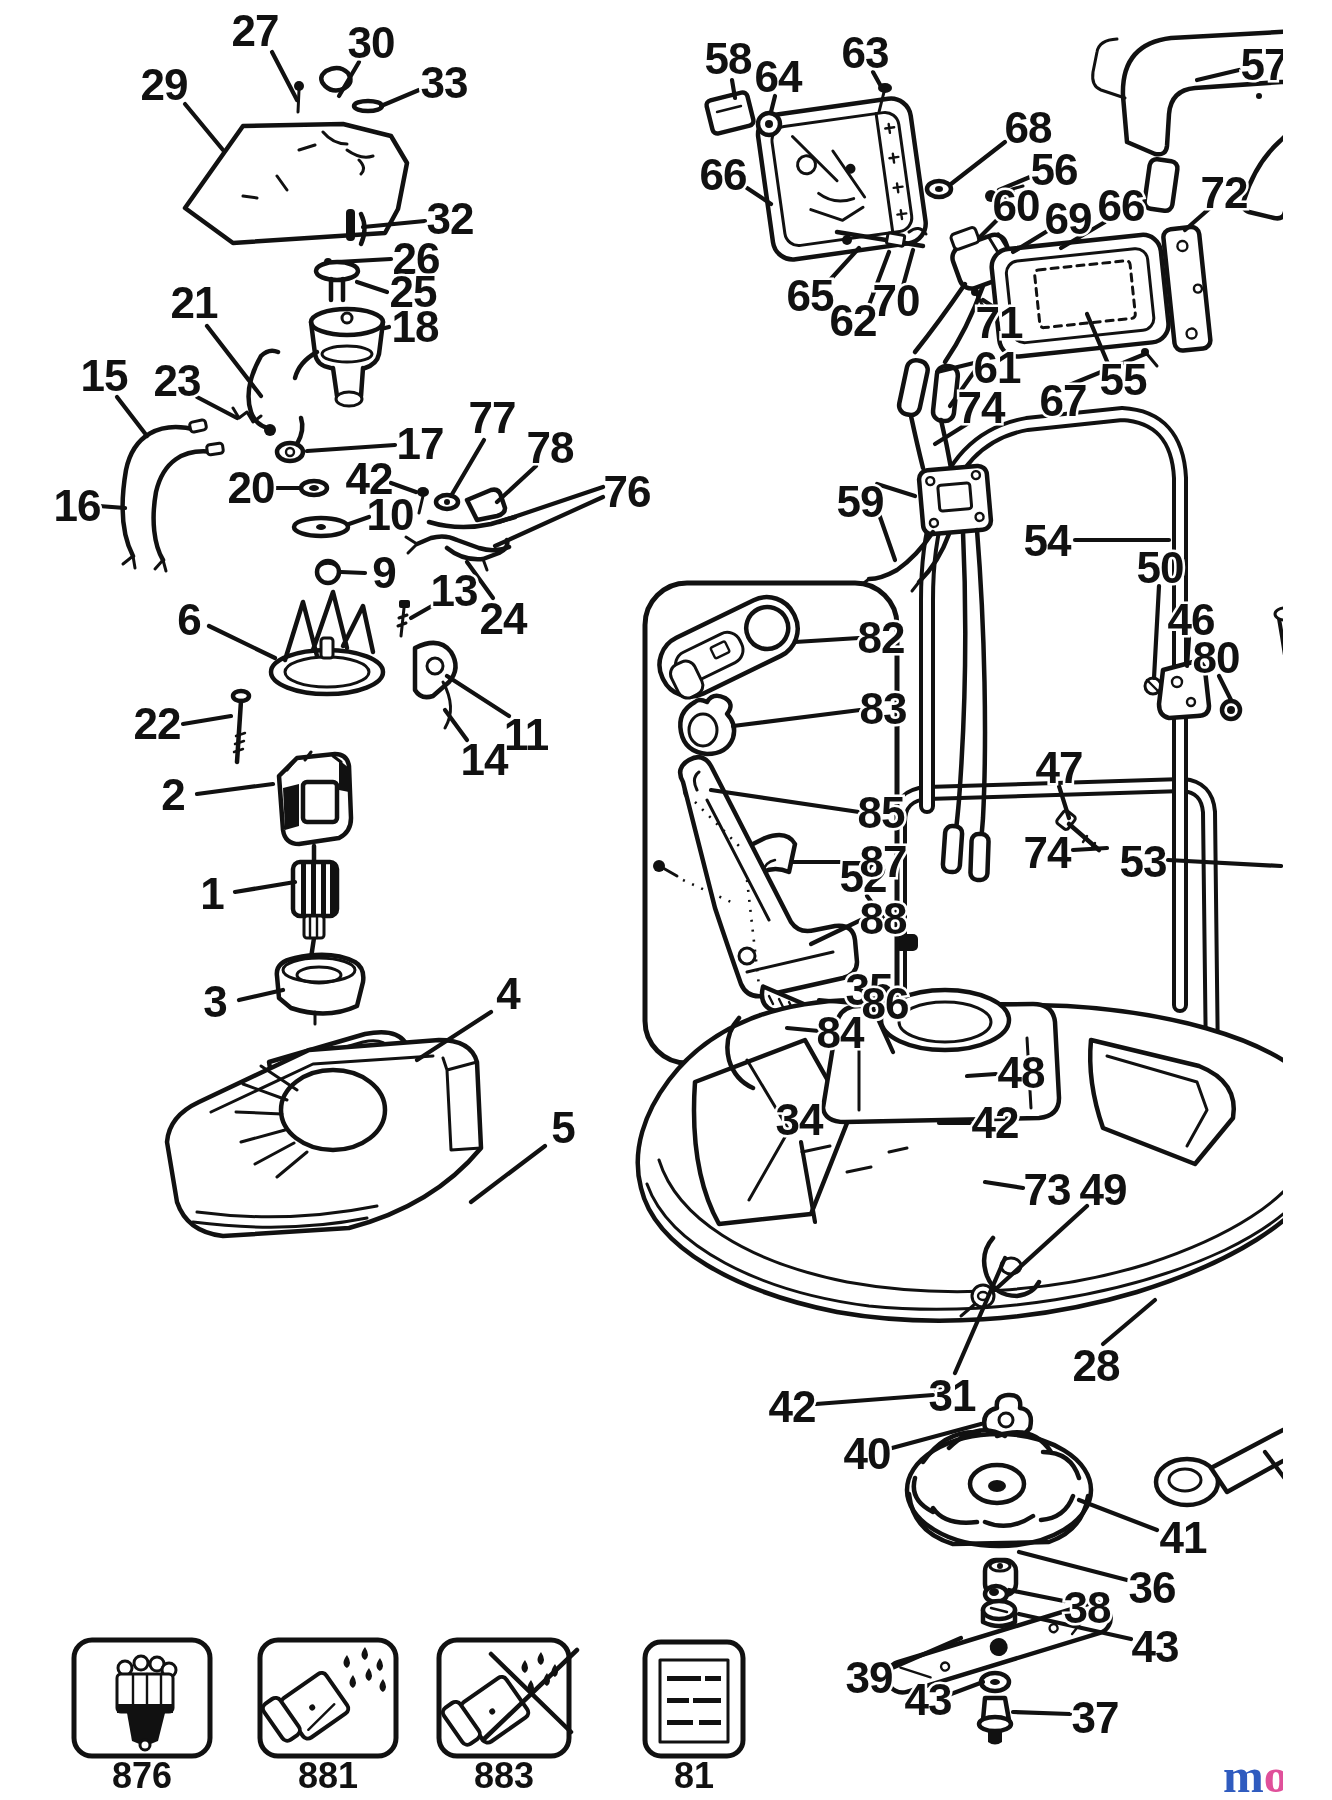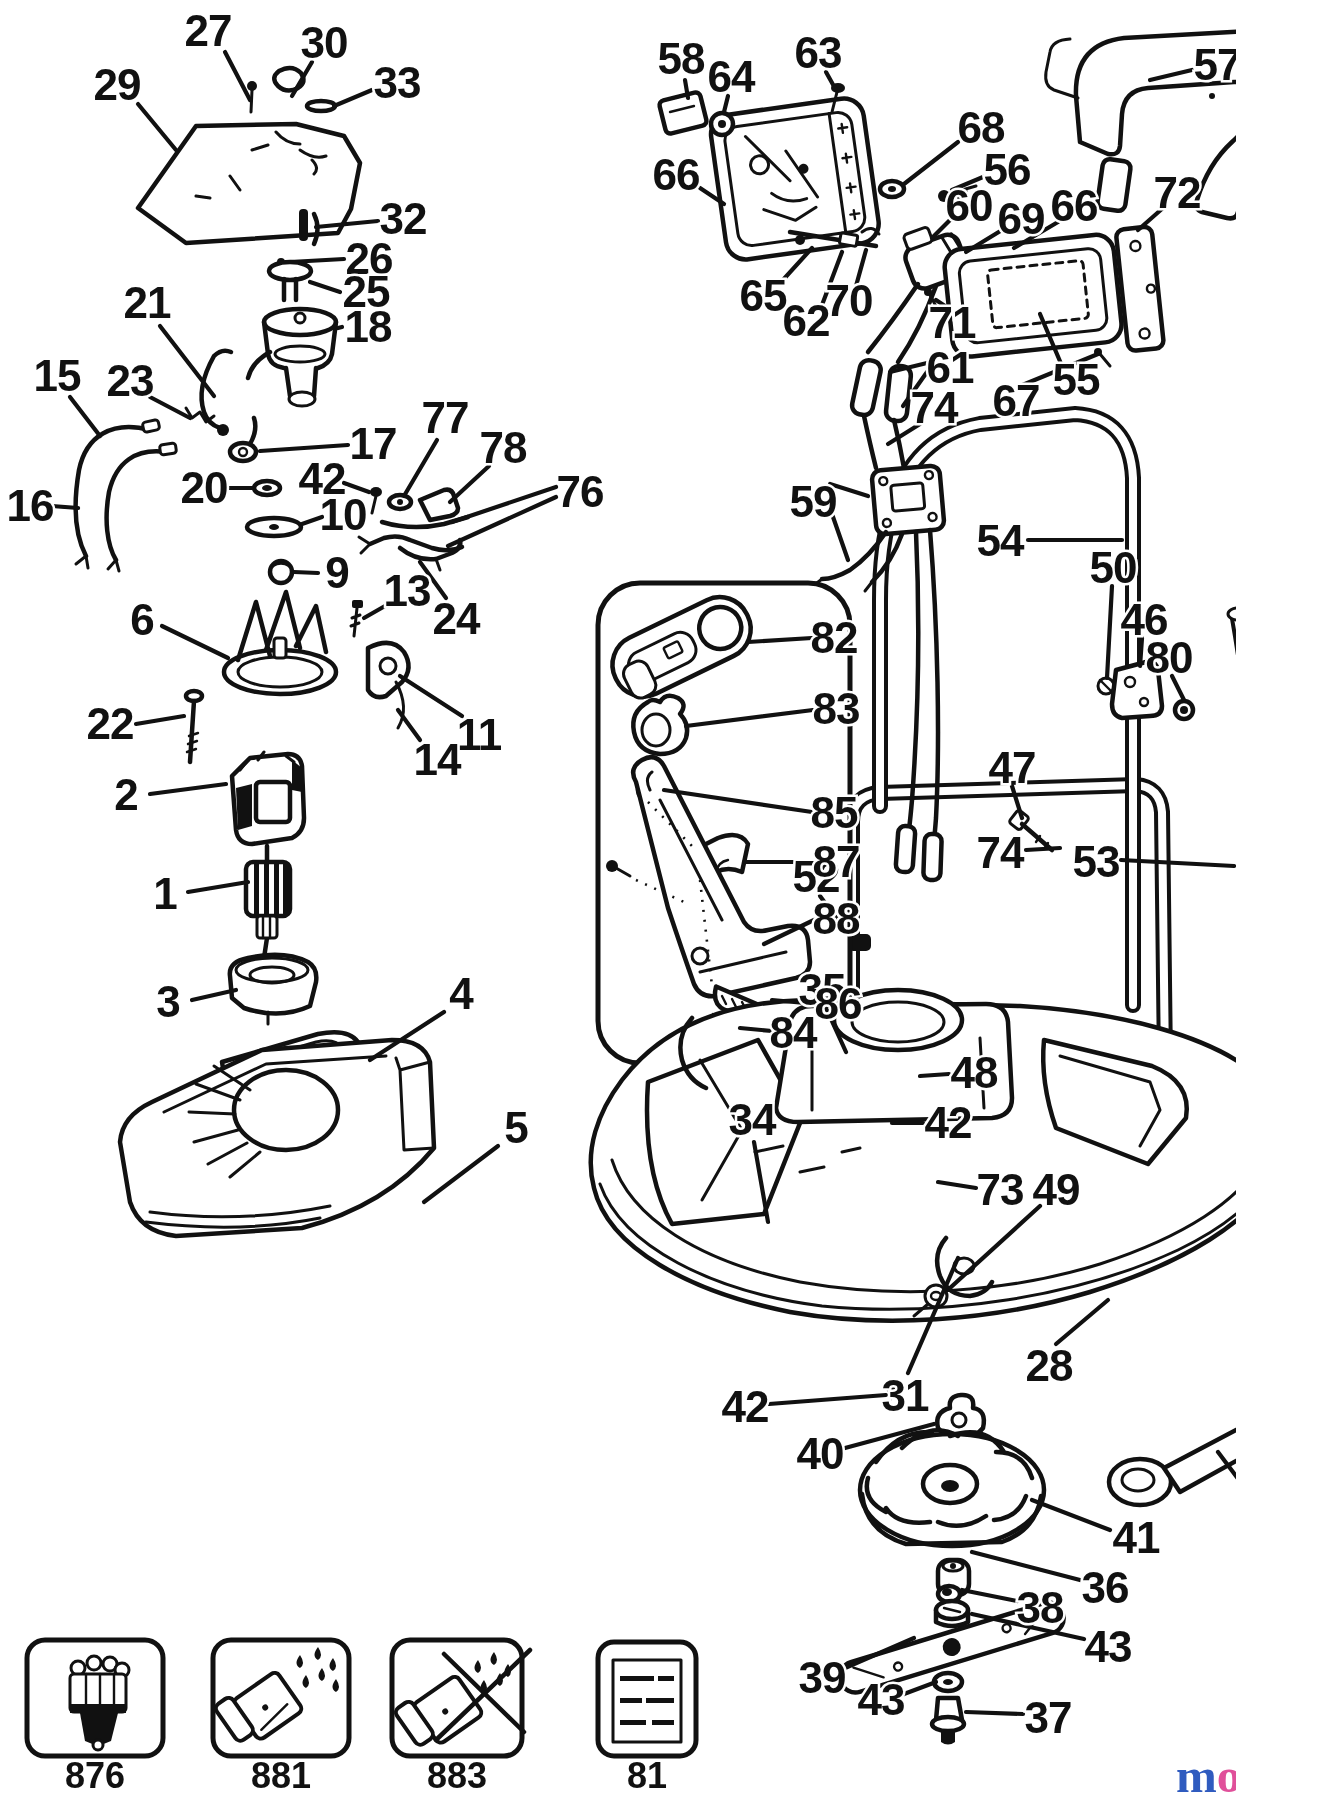--- a/index.html
+++ b/index.html
@@ -1,16 +1,16 @@
 <!DOCTYPE html>
 <html><head>
 <meta charset="utf-8">
 <style>
   html,body{margin:0;padding:0;background:#ffffff;}
-  #stage{position:relative;width:1236px;height:1800px;background:#fff;overflow:hidden;}
+  #stage{position:relative;width:1236px;height:1800px;background:#fff;overflow:hidden;margin-left:47px;}
   svg{position:absolute;left:0;top:0;}
   .ln{fill:none;stroke:#111;stroke-width:4.5;stroke-linecap:round;stroke-linejoin:round;}
   .ln3{fill:none;stroke:#111;stroke-width:3;stroke-linecap:round;stroke-linejoin:round;}
   .ln2{fill:none;stroke:#111;stroke-width:2.4;stroke-linecap:round;}
   .fw{fill:#fff;stroke:#111;stroke-width:4.5;stroke-linejoin:round;}
   .fw3{fill:#fff;stroke:#111;stroke-width:3;stroke-linejoin:round;}
   .fb{fill:#111;stroke:none;}
   .tubeA{fill:none;stroke:#111;stroke-width:16;stroke-linecap:round;}
   .tubeB{fill:none;stroke:#fff;stroke-width:8;stroke-linecap:round;}
   .leader{stroke:#111;stroke-width:4.2;stroke-linecap:round;}

